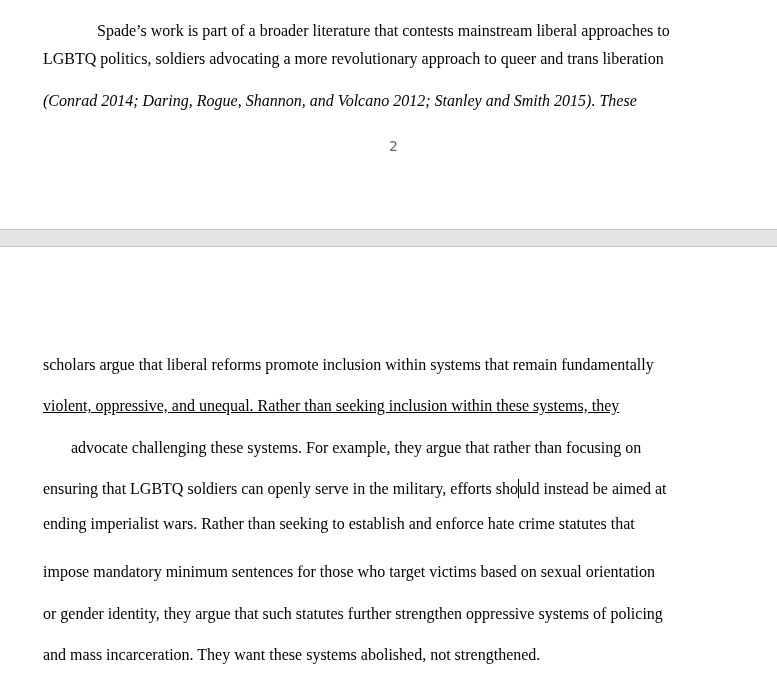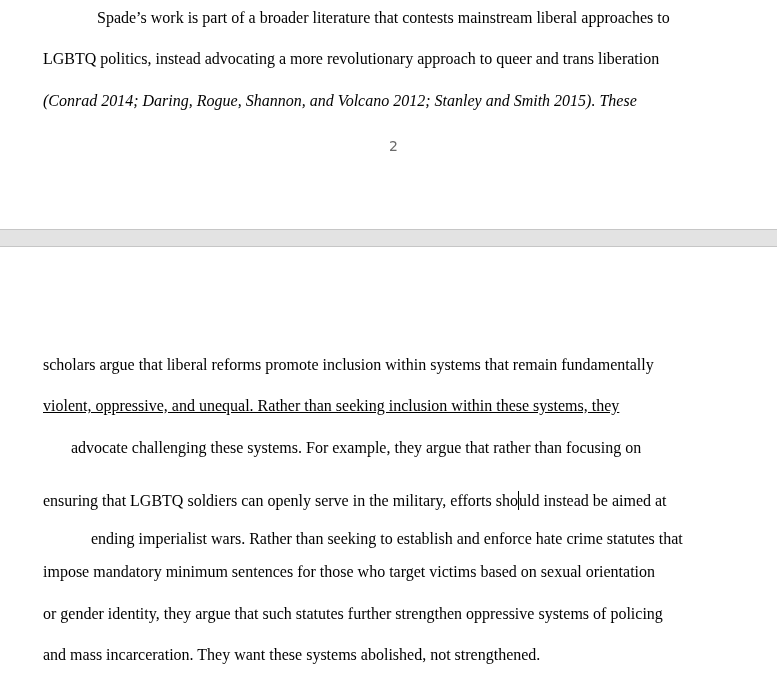--- a/index.html
+++ b/index.html
@@ -46,20 +46,21 @@
       position: absolute;
       left: 43px;
       white-space: pre;
       font-family: "Liberation Serif", "DejaVu Serif", serif;
       font-size: 16px;
       line-height: 20px;
       color: #000000;
     }
     .line.indent {
       left: 97px;
+      margin-top: 13px;
     }
     .page-number {
       position: absolute;
       left: 389px;
       top: 137px;
       font-family: "DejaVu Sans", "Liberation Sans", sans-serif;
       font-size: 14px;
       line-height: 18px;
       color: #6a6a6a;
     }
@@ -72,31 +73,31 @@
       margin: 0 0 0 0;
     }
   </style>
 </head>
 <body>
 
 <div class="viewport">
 
   <div class="page page-top">
     <div class="line indent" style="top:8px;">Spade’s work is part of a broader literature that contests mainstream liberal approaches to</div>
-    <div class="line" style="top:49px;">LGBTQ politics, instead advocating a more revolutionary approach to queer and trans liberation</div>
+    <div class="line" style="top:49px;">LGBTQ politics, soldiers advocating a more revolutionary approach to queer and trans liberation</div>
     <div class="line" style="top:91px;font-style:italic;">(Conrad 2014; Daring, Rogue, Shannon, and Volcano 2012; Stanley and Smith 2015). These</div>
     <div class="page-number">2</div>
   </div>
 
   <div class="page-gap"></div>
 
   <div class="page page-bottom">
     <div class="line" style="top:108px;">scholars argue that liberal reforms promote inclusion within systems that remain fundamentally</div>
     <div class="line" style="top:149px;text-decoration:underline;">violent, oppressive, and unequal. Rather than seeking inclusion within these systems, they</div>
     <div class="line" style="top:191px;margin-left:28px;">advocate challenging these systems. For example, they argue that rather than focusing on</div>
-    <div class="line" style="top:244px;"><span>ensuring that LGBTQ soldiers can openly serve in the military, efforts sho</span><span class="caret"></span><span>uld instead be aimed at</span></div>
-    <div class="line" style="top:282px;margin-left:48px;">ending imperialist wars. Rather than seeking to establish and enforce hate crime statutes that</div>
+    <div class="line" style="top:232px;"><span>ensuring that LGBTQ soldiers can openly serve in the military, efforts sho</span><span class="caret"></span><span>uld instead be aimed at</span></div>
+    <div class="line" style="top:267px;">ending imperialist wars. Rather than seeking to establish and enforce hate crime statutes that</div>
     <div class="line" style="top:315px;">impose mandatory minimum sentences for those who target victims based on sexual orientation</div>
     <div class="line" style="top:398px;">and mass incarceration. They want these systems abolished, not strengthened.</div>
     <div class="line" style="top:357px;">or gender identity, they argue that such statutes further strengthen oppressive systems of policing</div>
   </div>
 
 </div>
 
 </body></html>

